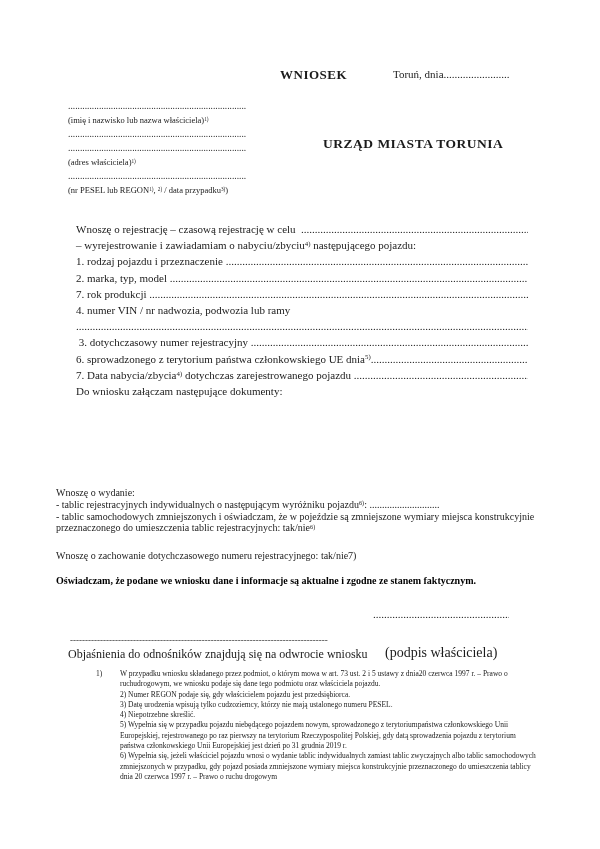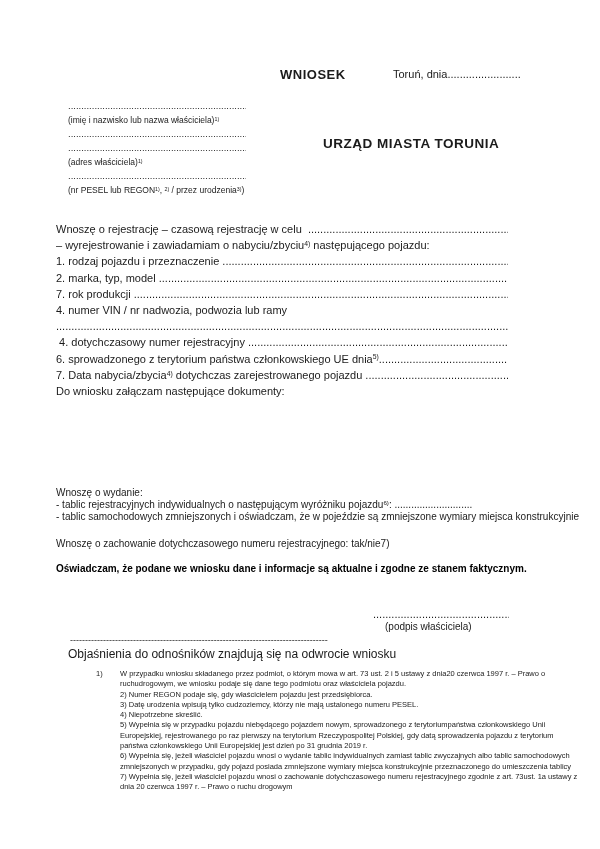--- a/index.html
+++ b/index.html
@@ -1,44 +1,44 @@
 <!DOCTYPE html>
 <html><head>
 <meta charset="utf-8">
 <style>
   html,body{margin:0;padding:0;background:#fff;}
   .page{
     position:relative;width:600px;height:849px;background:#ffffff;
-    font-family:Liberation Sans, sans-serif;color:#1b1b1b;
+    font-family:Liberation Serif, serif;color:#1b1b1b;
     overflow:hidden;
   }
   
   .doc-title{position:absolute;left:280px;top:67px;font-size:13px;font-weight:bold;letter-spacing:.5px;white-space:pre;}
   .date-line{position:absolute;left:393px;top:68px;font-size:11px;white-space:pre;}
   .office{position:absolute;left:323px;top:136px;font-size:13.5px;font-weight:bold;letter-spacing:.5px;white-space:pre;}
   
   .fline{display:flex;white-space:pre;align-items:baseline;}
   .fline .t{white-space:pre;text-align:right;}
   .fline .fill{flex:1;overflow:hidden;white-space:nowrap;}
   sup{font-size:.62em;line-height:0;position:relative;top:-.45em;}
   .bold{font-weight:bold;color:#000;}
   .dotrow{display:inline-block;overflow:hidden;white-space:nowrap;vertical-align:bottom;}
   
   .owner{position:absolute;left:68px;top:99px;width:186px;font-size:8.5px;}
   .owner .fline{height:14px;line-height:14px;}
   .owner .dotrow{width:178px;font-size:9.5px;}
   
-  .bodyblock{position:absolute;left:56px;top:221px;width:452px;font-size:11px;}
+  .bodyblock{position:absolute;left:76px;top:221px;width:452px;font-size:11px;}
   .bodyblock .fline{height:16.2px;line-height:16.2px;}
   
   .issue{position:absolute;left:56px;top:487px;width:476px;font-size:10px;}
   .issue .fline{height:11.8px;line-height:11.8px;}
   
   .sig-dots{position:absolute;left:373px;top:608px;width:136px;overflow:hidden;white-space:nowrap;font-size:11px;}
-  .sig-label{position:absolute;left:385px;top:621px;font-size:10px;text-align:right;}
+  .sig-label{position:absolute;left:385px;top:645px;font-size:14px;text-align:right;}
   
   .separator{position:absolute;left:70px;top:635px;width:258px;overflow:hidden;white-space:nowrap;font-size:9px;line-height:10px;color:#222;}
   .notes-ref{position:absolute;left:68px;top:647px;font-size:12px;}
   
   .footnotes{position:absolute;left:120px;top:669px;width:450px;font-size:7.5px;}
   .fn{position:relative;}
   .fn-num{position:absolute;left:-24px;top:0;}
   .fn-line{white-space:nowrap;height:10.3px;line-height:10.3px;}
 </style>
 </head>
@@ -50,41 +50,42 @@
   <div class="date-line">Toruń, dnia........................</div>
   <div class="office">URZĄD MIASTA TORUNIA</div>
 
   <div class="owner">
       <div class="fline"><span class="dotrow">........................................................................................................................................................................................................................................................................</span></div>
       <div class="fline"><span class="t">(imię i nazwisko lub nazwa właściciela)</span><sup>1)</sup></div>
       <div class="fline"><span class="dotrow">........................................................................................................................................................................................................................................................................</span></div>
       <div class="fline"><span class="dotrow">........................................................................................................................................................................................................................................................................</span></div>
       <div class="fline"><span class="t">(adres właściciela)</span><sup>1)</sup></div>
       <div class="fline"><span class="dotrow">........................................................................................................................................................................................................................................................................</span></div>
-      <div class="fline"><span class="t">(nr PESEL lub REGON</span><sup>1)</sup><span class="t">, </span><sup>2)</sup><span class="t"> / przez urodzenia</span><sup>3)</sup><span class="t">)</span></div>
+      <div class="fline"><span class="t">(nr PESEL lub REGON</span><sup>1)</sup><span class="t">, </span><sup>2)</sup><span class="t"> / data przypadku</span><sup>3)</sup><span class="t">)</span></div>
     </div>
 
   <div class="bodyblock">
       <div class="fline"><span class="t">Wnoszę o rejestrację – czasową rejestrację w celu  </span><span class="fill">........................................................................................................................................................................................................................................................................</span></div>
       <div class="fline"><span class="t">– wyrejestrowanie i zawiadamiam o nabyciu/zbyciu</span><sup>4)</sup><span class="t"> następującego pojazdu:</span></div>
       <div class="fline"><span class="t">1. rodzaj pojazdu i przeznaczenie </span><span class="fill">........................................................................................................................................................................................................................................................................</span></div>
       <div class="fline"><span class="t">2. marka, typ, model </span><span class="fill">........................................................................................................................................................................................................................................................................</span></div>
       <div class="fline"><span class="t">7. rok produkcji </span><span class="fill">........................................................................................................................................................................................................................................................................</span></div>
       <div class="fline"><span class="t">4. numer VIN / nr nadwozia, podwozia lub ramy</span></div>
       <div class="fline"><span class="fill">........................................................................................................................................................................................................................................................................</span></div>
-      <div class="fline"><span class="t"> 4. dotychczasowy numer rejestracyjny </span><span class="fill">........................................................................................................................................................................................................................................................................</span></div>
+      <div class="fline"><span class="t"> 3. dotychczasowy numer rejestracyjny </span><span class="fill">........................................................................................................................................................................................................................................................................</span></div>
       <div class="fline"><span class="t">6. sprowadzonego z terytorium państwa członkowskiego UE dnia</span><sup>5)</sup><span class="fill">........................................................................................................................................................................................................................................................................</span></div>
       <div class="fline"><span class="t">7. Data nabycia/zbycia</span><sup>4)</sup><span class="t"> dotychczas zarejestrowanego pojazdu </span><span class="fill">........................................................................................................................................................................................................................................................................</span></div>
       <div class="fline"><span class="t">Do wniosku załączam następujące dokumenty:</span></div>
     </div>
 
   <div class="issue">
       <div class="fline"><span class="t">Wnoszę o wydanie:</span></div>
       <div class="fline"><span class="t">- tablic rejestracyjnych indywidualnych o następującym wyróżniku pojazdu</span><sup>6)</sup><span class="t">: ............................</span></div>
       <div class="fline"><span class="t">- tablic samochodowych zmniejszonych i oświadczam, że w pojeździe są zmniejszone wymiary miejsca konstrukcyjnie</span></div>
+      <div class="fline"><span class="t">przeznaczonego do umieszczenia tablic rejestracyjnych: tak/nie</span><sup>6)</sup></div>
       <div class="fline" style="height: 16px;"></div>
       <div class="fline"><span class="t">Wnoszę o zachowanie dotychczasowego numeru rejestracyjnego: tak/nie7)</span></div>
       <div class="fline" style="height: 13px;"></div>
       <div class="fline bold"><span class="t">Oświadczam, że podane we wniosku dane i informacje są aktualne i zgodne ze stanem faktycznym.</span></div>
     </div>
 
   <div class="sig-dots">........................................................................................................................................................................................................................................................................</div>
   <div class="sig-label">(podpis właściciela)</div>
 
   <div class="separator">------------------------------------------------------------------------------------------------------------</div>
@@ -108,18 +109,17 @@
       <div class="fn">
         <div class="fn-line">5) Wypełnia się w przypadku pojazdu niebędącego pojazdem nowym, sprowadzonego z terytoriumpaństwa członkowskiego Unii</div>
         <div class="fn-line">Europejskiej, rejestrowanego po raz pierwszy na terytorium Rzeczypospolitej Polskiej, gdy datą sprowadzenia pojazdu z terytorium</div>
         <div class="fn-line">państwa członkowskiego Unii Europejskiej jest dzień po 31 grudnia 2019 r.</div>
       </div>
       <div class="fn">
         <div class="fn-line">6) Wypełnia się, jeżeli właściciel pojazdu wnosi o wydanie tablic indywidualnych zamiast tablic zwyczajnych albo tablic samochodowych</div>
         <div class="fn-line">zmniejszonych w przypadku, gdy pojazd posiada zmniejszone wymiary miejsca konstrukcyjnie przeznaczonego do umieszczenia tablicy</div>
       </div>
       <div class="fn">
-        <div class="fn-line">7) Wypełnia się, jeżeli właściciel pojazdu wnosi o zachowanie dotychczasowego numeru rejestracyjnego zgodnie z art. 73ust. 1a ustawy z</div>
         <div class="fn-line">dnia 20 czerwca 1997 r. – Prawo o ruchu drogowym</div>
       </div>
     </div>
 
 </div>
 
 </body></html>

